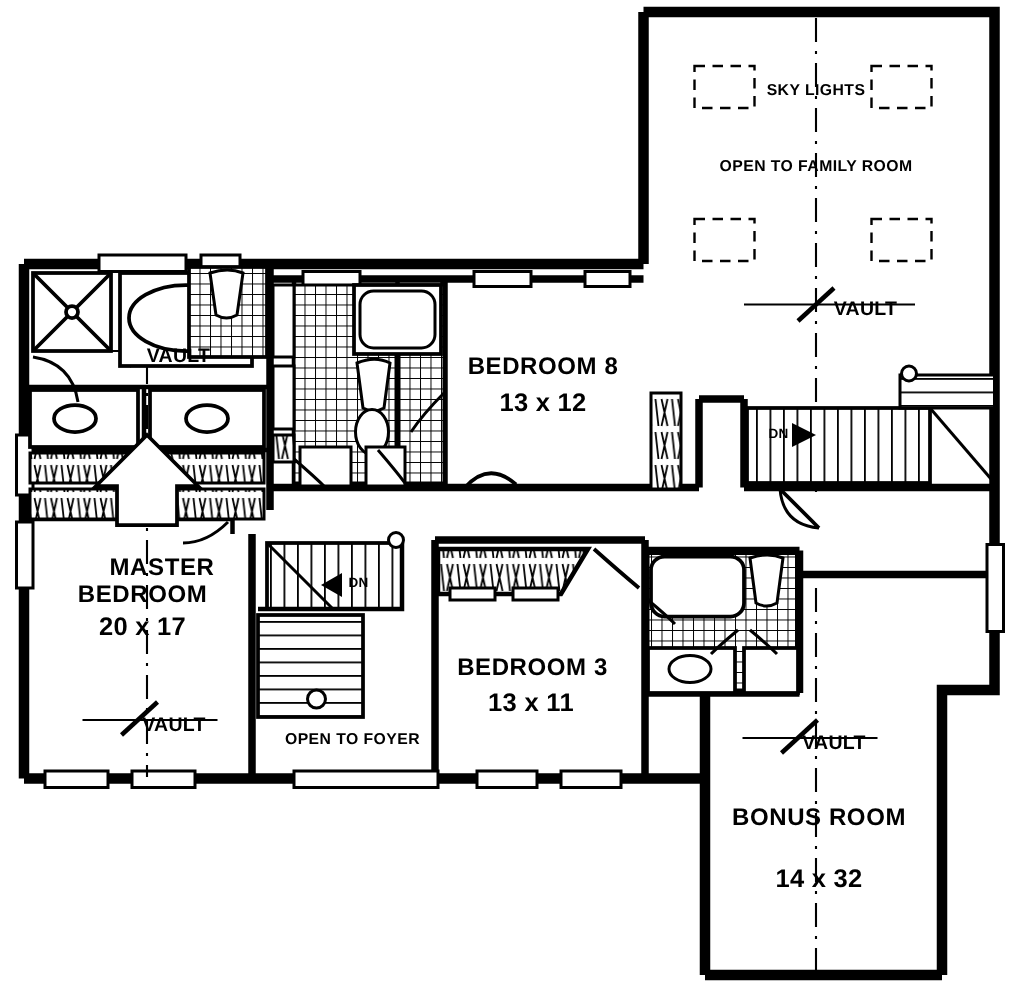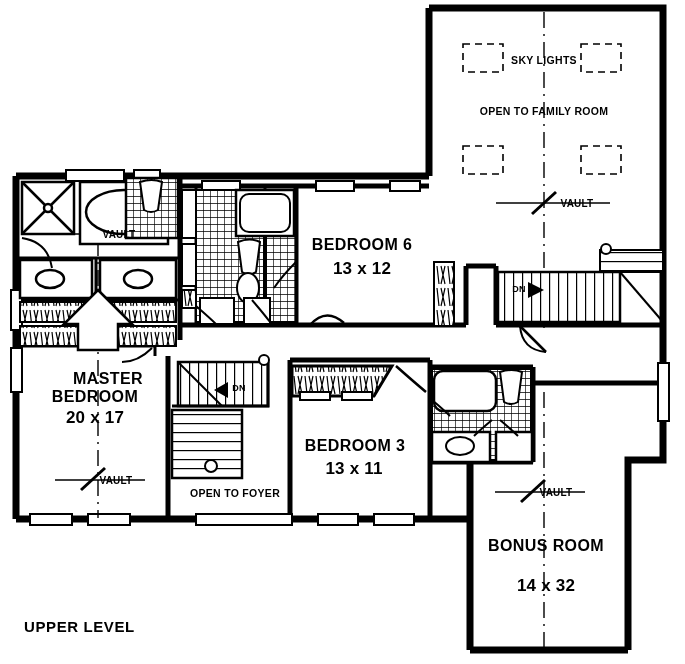--- a/index.html
+++ b/index.html
@@ -41,21 +41,21 @@
   .lbl-room-dim {
     font-size: 17px;
     font-weight: bold;
   }
   .lbl-note {
     font-size: 10.5px;
     font-weight: bold;
     letter-spacing: 0.3px;
   }
   .lbl-vault {
-    font-size: 10px;
+    font-size: 13px;
     font-weight: bold;
     letter-spacing: 0.2px;
   }
   .lbl-dn {
     font-size: 9px;
     font-weight: bold;
   }
   .lbl-level {
     font-size: 15px;
     font-weight: bold;
@@ -312,21 +312,21 @@
         <path d="M520 326 L546 352" fill="none" stroke="#000" stroke-width="2.5"></path>
       </g>
 
       <g>
         <rect x="434" y="372" width="0" height="0"></rect>
       </g>
 
     </g>
   </svg>
 
-  <div class="lbl lbl-room-name" style="left:362px; top:236px;">BEDROOM 6</div>
+  <div class="lbl lbl-room-name" style="left:362px; top:236px;">BEDROOM 8</div>
   <div class="lbl lbl-room-dim" style="left:362px; top:259px;">13 x 12</div>
 
   <div class="lbl lbl-room-name" style="left:108px; top:370px;">MASTER</div>
   <div class="lbl lbl-room-name" style="left:95px; top:388px;">BEDROOM</div>
   <div class="lbl lbl-room-dim" style="left:95px; top:408px;">20 x 17</div>
 
   <div class="lbl lbl-room-name" style="left:355px; top:437px;">BEDROOM 3</div>
   <div class="lbl lbl-room-dim" style="left:354px; top:459px;">13 x 11</div>
 
   <div class="lbl lbl-room-name" style="left:546px; top:537px;">BONUS ROOM</div>
@@ -337,15 +337,14 @@
   <div class="lbl lbl-note" style="left:235px; top:487px;">OPEN TO FOYER</div>
 
   <div class="lbl lbl-vault" style="left:577px; top:198px;">VAULT</div>
   <div class="lbl lbl-vault" style="left:119px; top:229px;">VAULT</div>
   <div class="lbl lbl-vault" style="left:116px; top:475px;">VAULT</div>
   <div class="lbl lbl-vault" style="left:556px; top:487px;">VAULT</div>
 
   <div class="lbl lbl-dn" style="left:239px; top:383px;">DN</div>
   <div class="lbl lbl-dn" style="left:519px; top:284px;">DN</div>
 
-  <div class="lbl lbl-level" style="left:24px; top:618px;">UPPER LEVEL</div>
 
 </div>
 
 </body></html>

